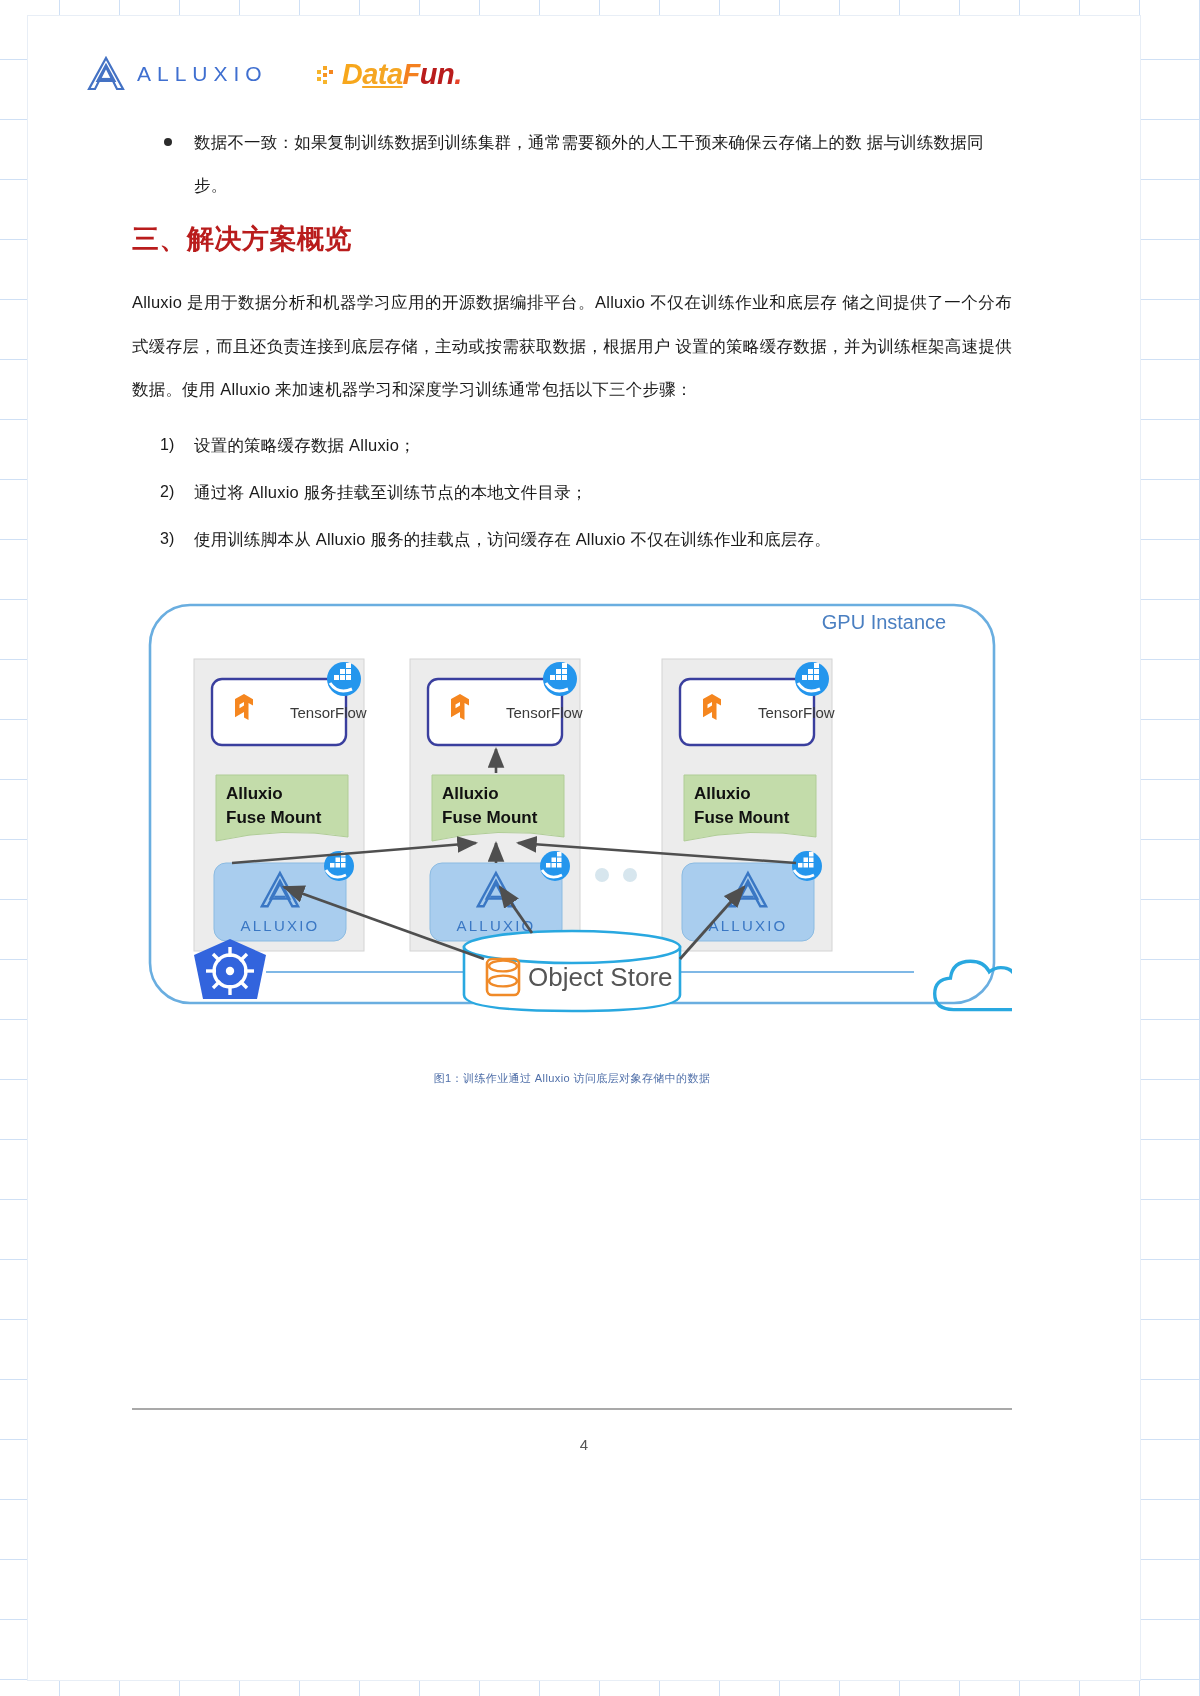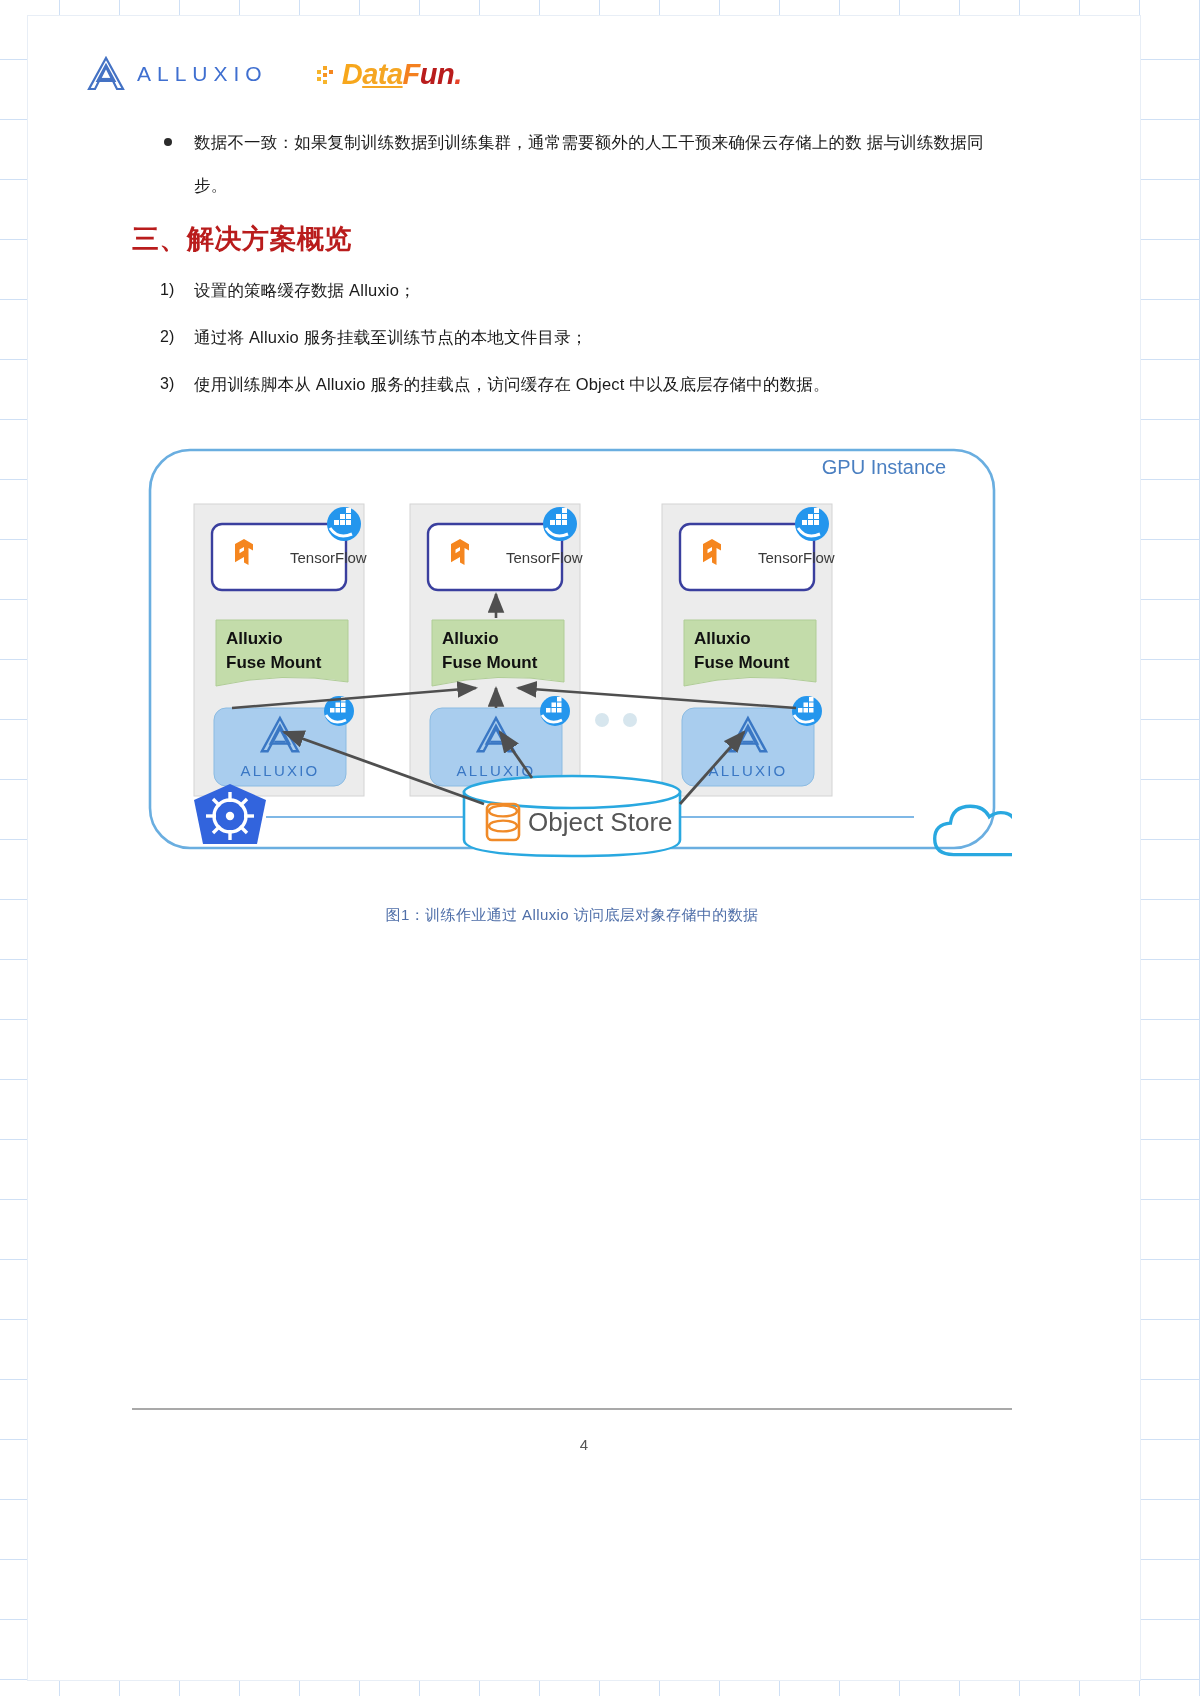--- a/index.html
+++ b/index.html
@@ -94,23 +94,23 @@
     position:absolute;left:28px;top:0;
     font-size:16px;
   }
 
   
   .figure-wrap{
     margin-top:24px;
     width:880px;
   }
   .figure-caption{
-    margin-top:0;
+    margin-top:10px;
     text-align:center;
-    font-size:15px;
+    font-size:11px;
     color:#4e6ea8;
     letter-spacing:0.4px;
   }
   p.closing{
     margin:24px 0 0 0;
     font-size:16.5px;
     font-weight:700;
     line-height:2.2;
     letter-spacing:0.3px;
   }
@@ -160,33 +160,34 @@
 
     <ul class="bullet-list">
       <li class="bullet-item">
         <span class="bullet-dot"></span>
         <span>数据不一致：如果复制训练数据到训练集群，通常需要额外的人工干预来确保云存储上的数 据与训练数据同步。</span>
       </li>
     </ul>
 
     <h2 class="section-title">三、解决方案概览</h2>
 
+    <p class="body-para">Alluxio 是用于数据分析和机器学习应用的开源数据编排平台。Alluxio 不仅在训练作业和底层存 储之间提供了一个分布式缓存层，而且还负责连接到底层存储，主动或按需获取数据，根据用户 设置的策略缓存数据，并为训练框架高速提供数据。使用 Alluxio 来加速机器学习和深度学习训练通常包括以下三个步骤：</p>
 
     <ol class="num-list">
       <li>
         <span class="num">1)</span>
         <span>设置的策略缓存数据 Alluxio；</span>
       </li>
       <li>
         <span class="num">2)</span>
         <span>通过将 Alluxio 服务挂载至训练节点的本地文件目录；</span>
       </li>
       <li>
         <span class="num">3)</span>
-        <span>使用训练脚本从 Alluxio 服务的挂载点，访问缓存在 Object 中以及底层存储中的数据。</span>
+        <span>使用训练脚本从 Alluxio 服务的挂载点，访问缓存在 Alluxio 不仅在训练作业和底层存。</span>
       </li>
     </ol>
 
     <div class="figure-wrap">
       <svg width="880" height="470" viewBox="0 0 880 470">
         <defs>
           <marker id="arrowhead" markerWidth="9" markerHeight="9" refX="7.2" refY="3.2" orient="auto">
             <path d="M0,0 L8,3.2 L0,6.4 z" fill="#4f4f4f"></path>
           </marker>
         </defs>

